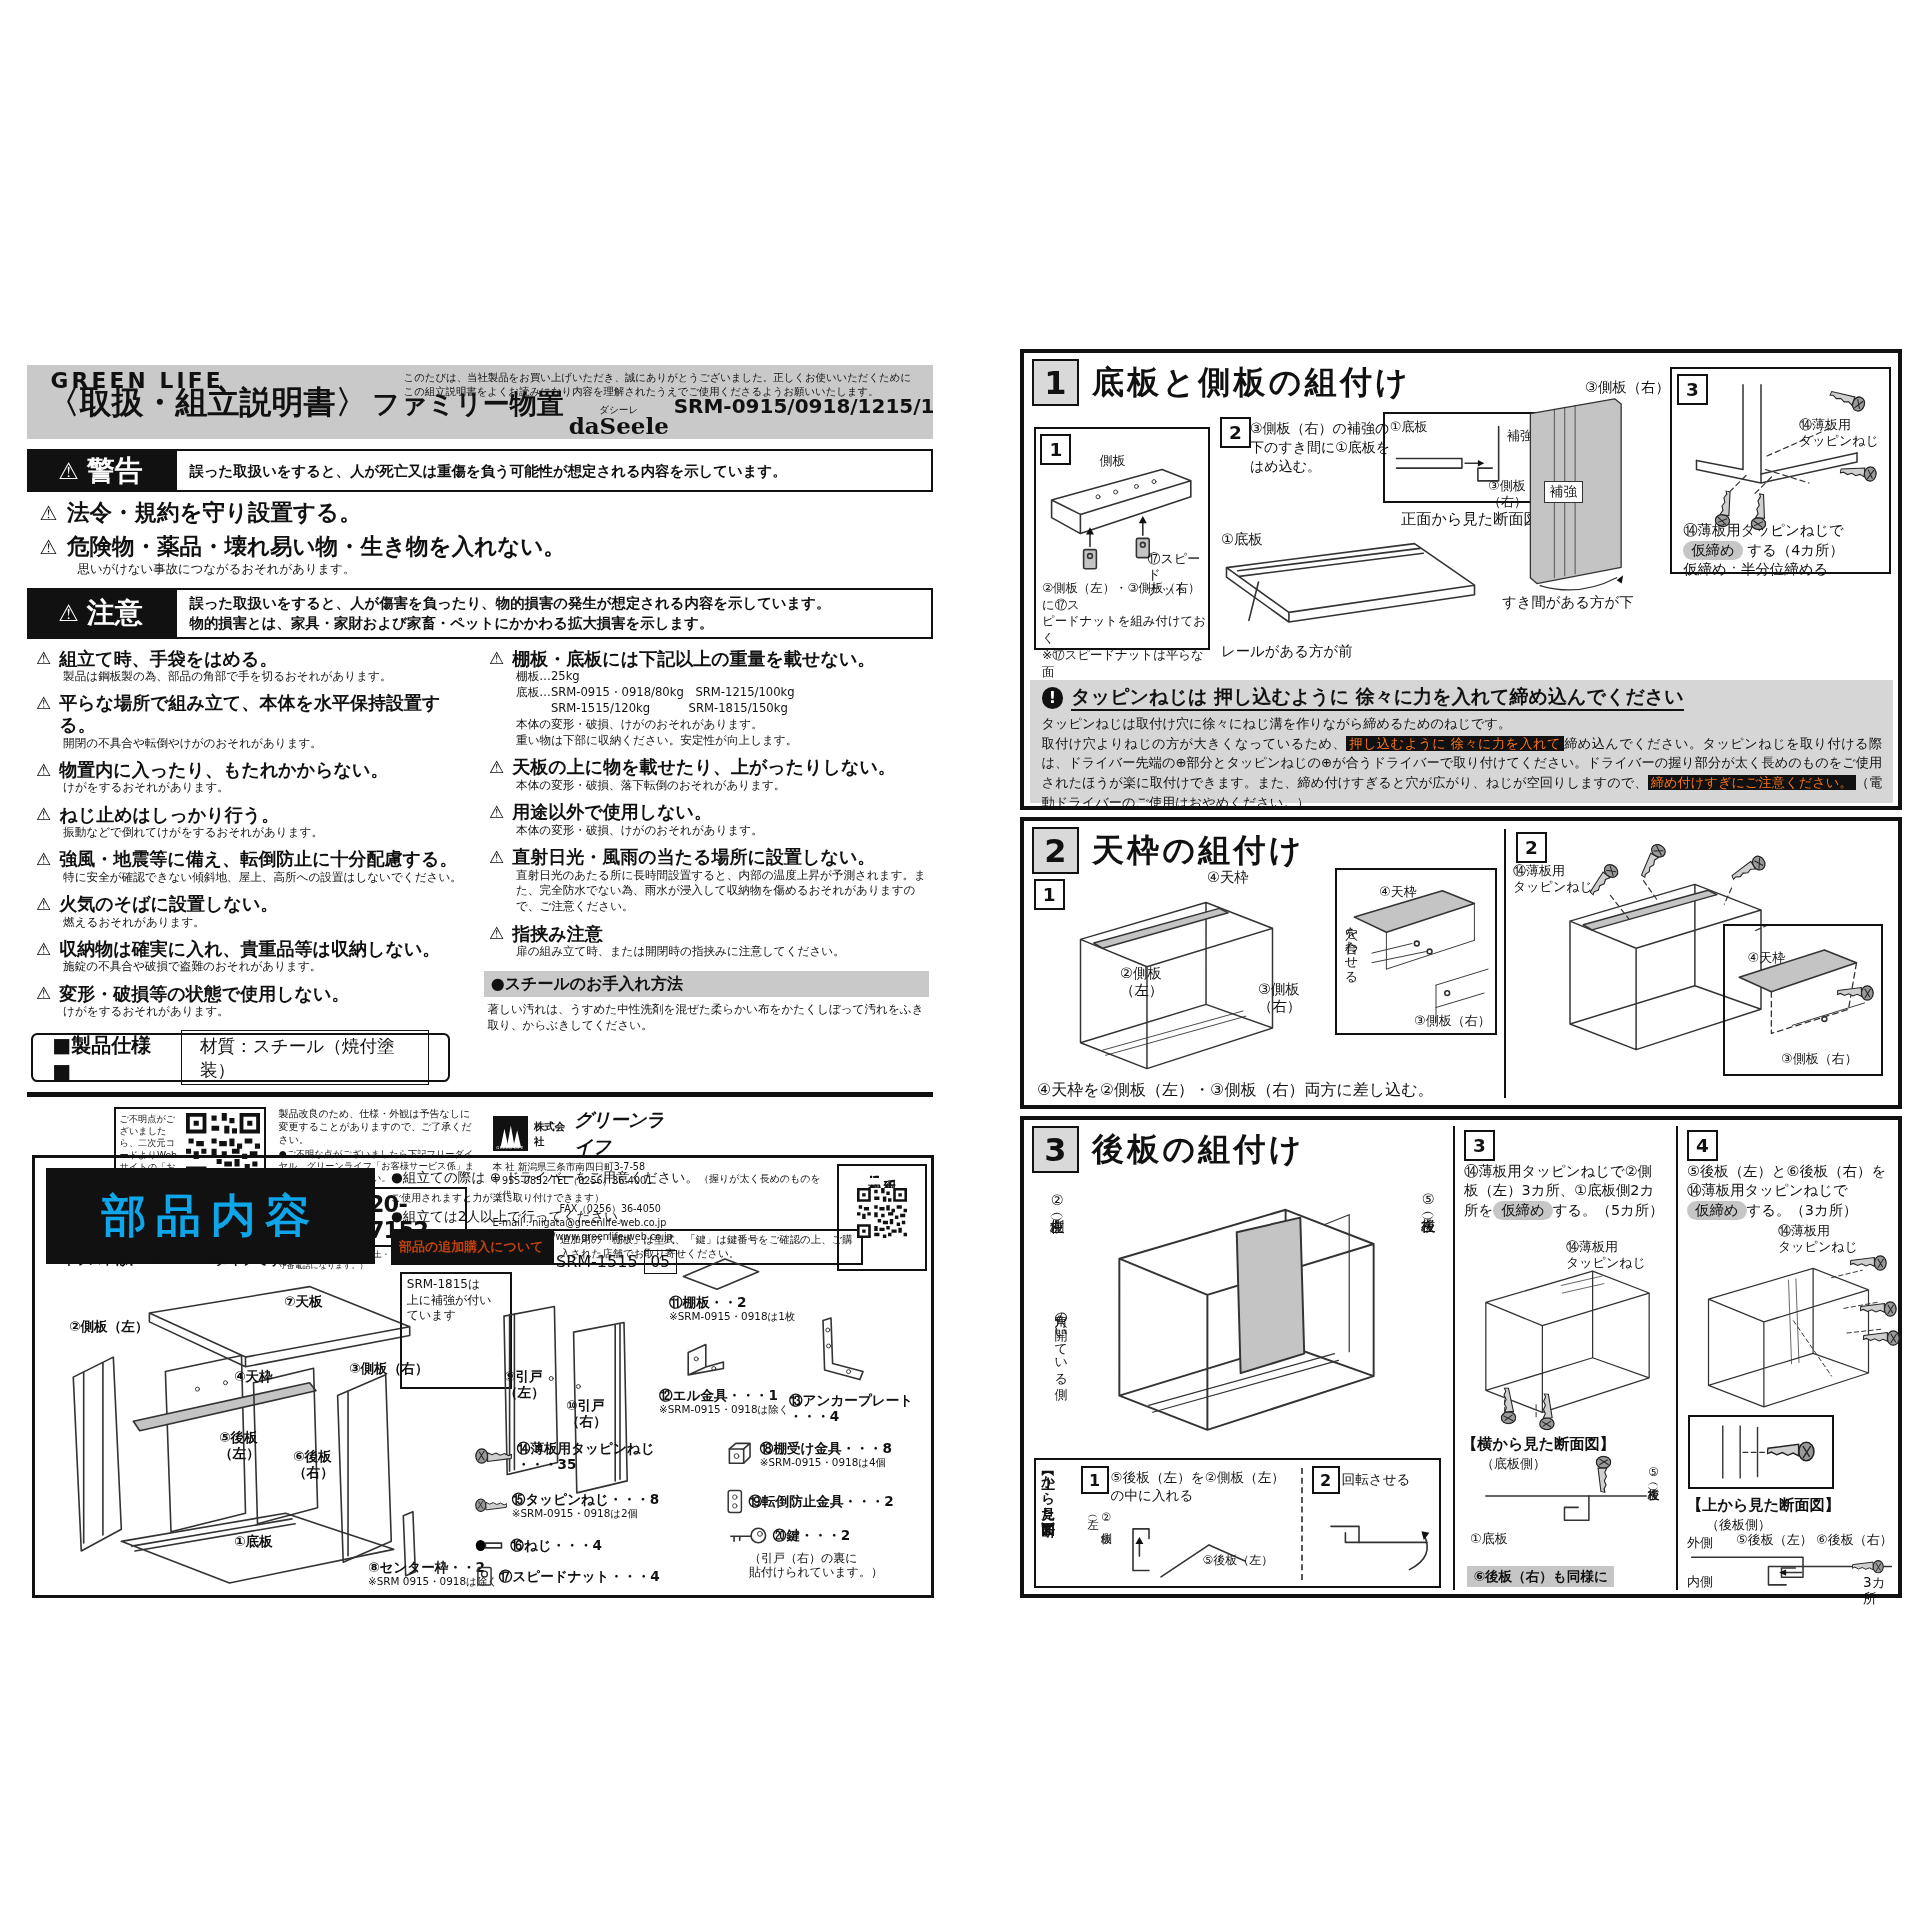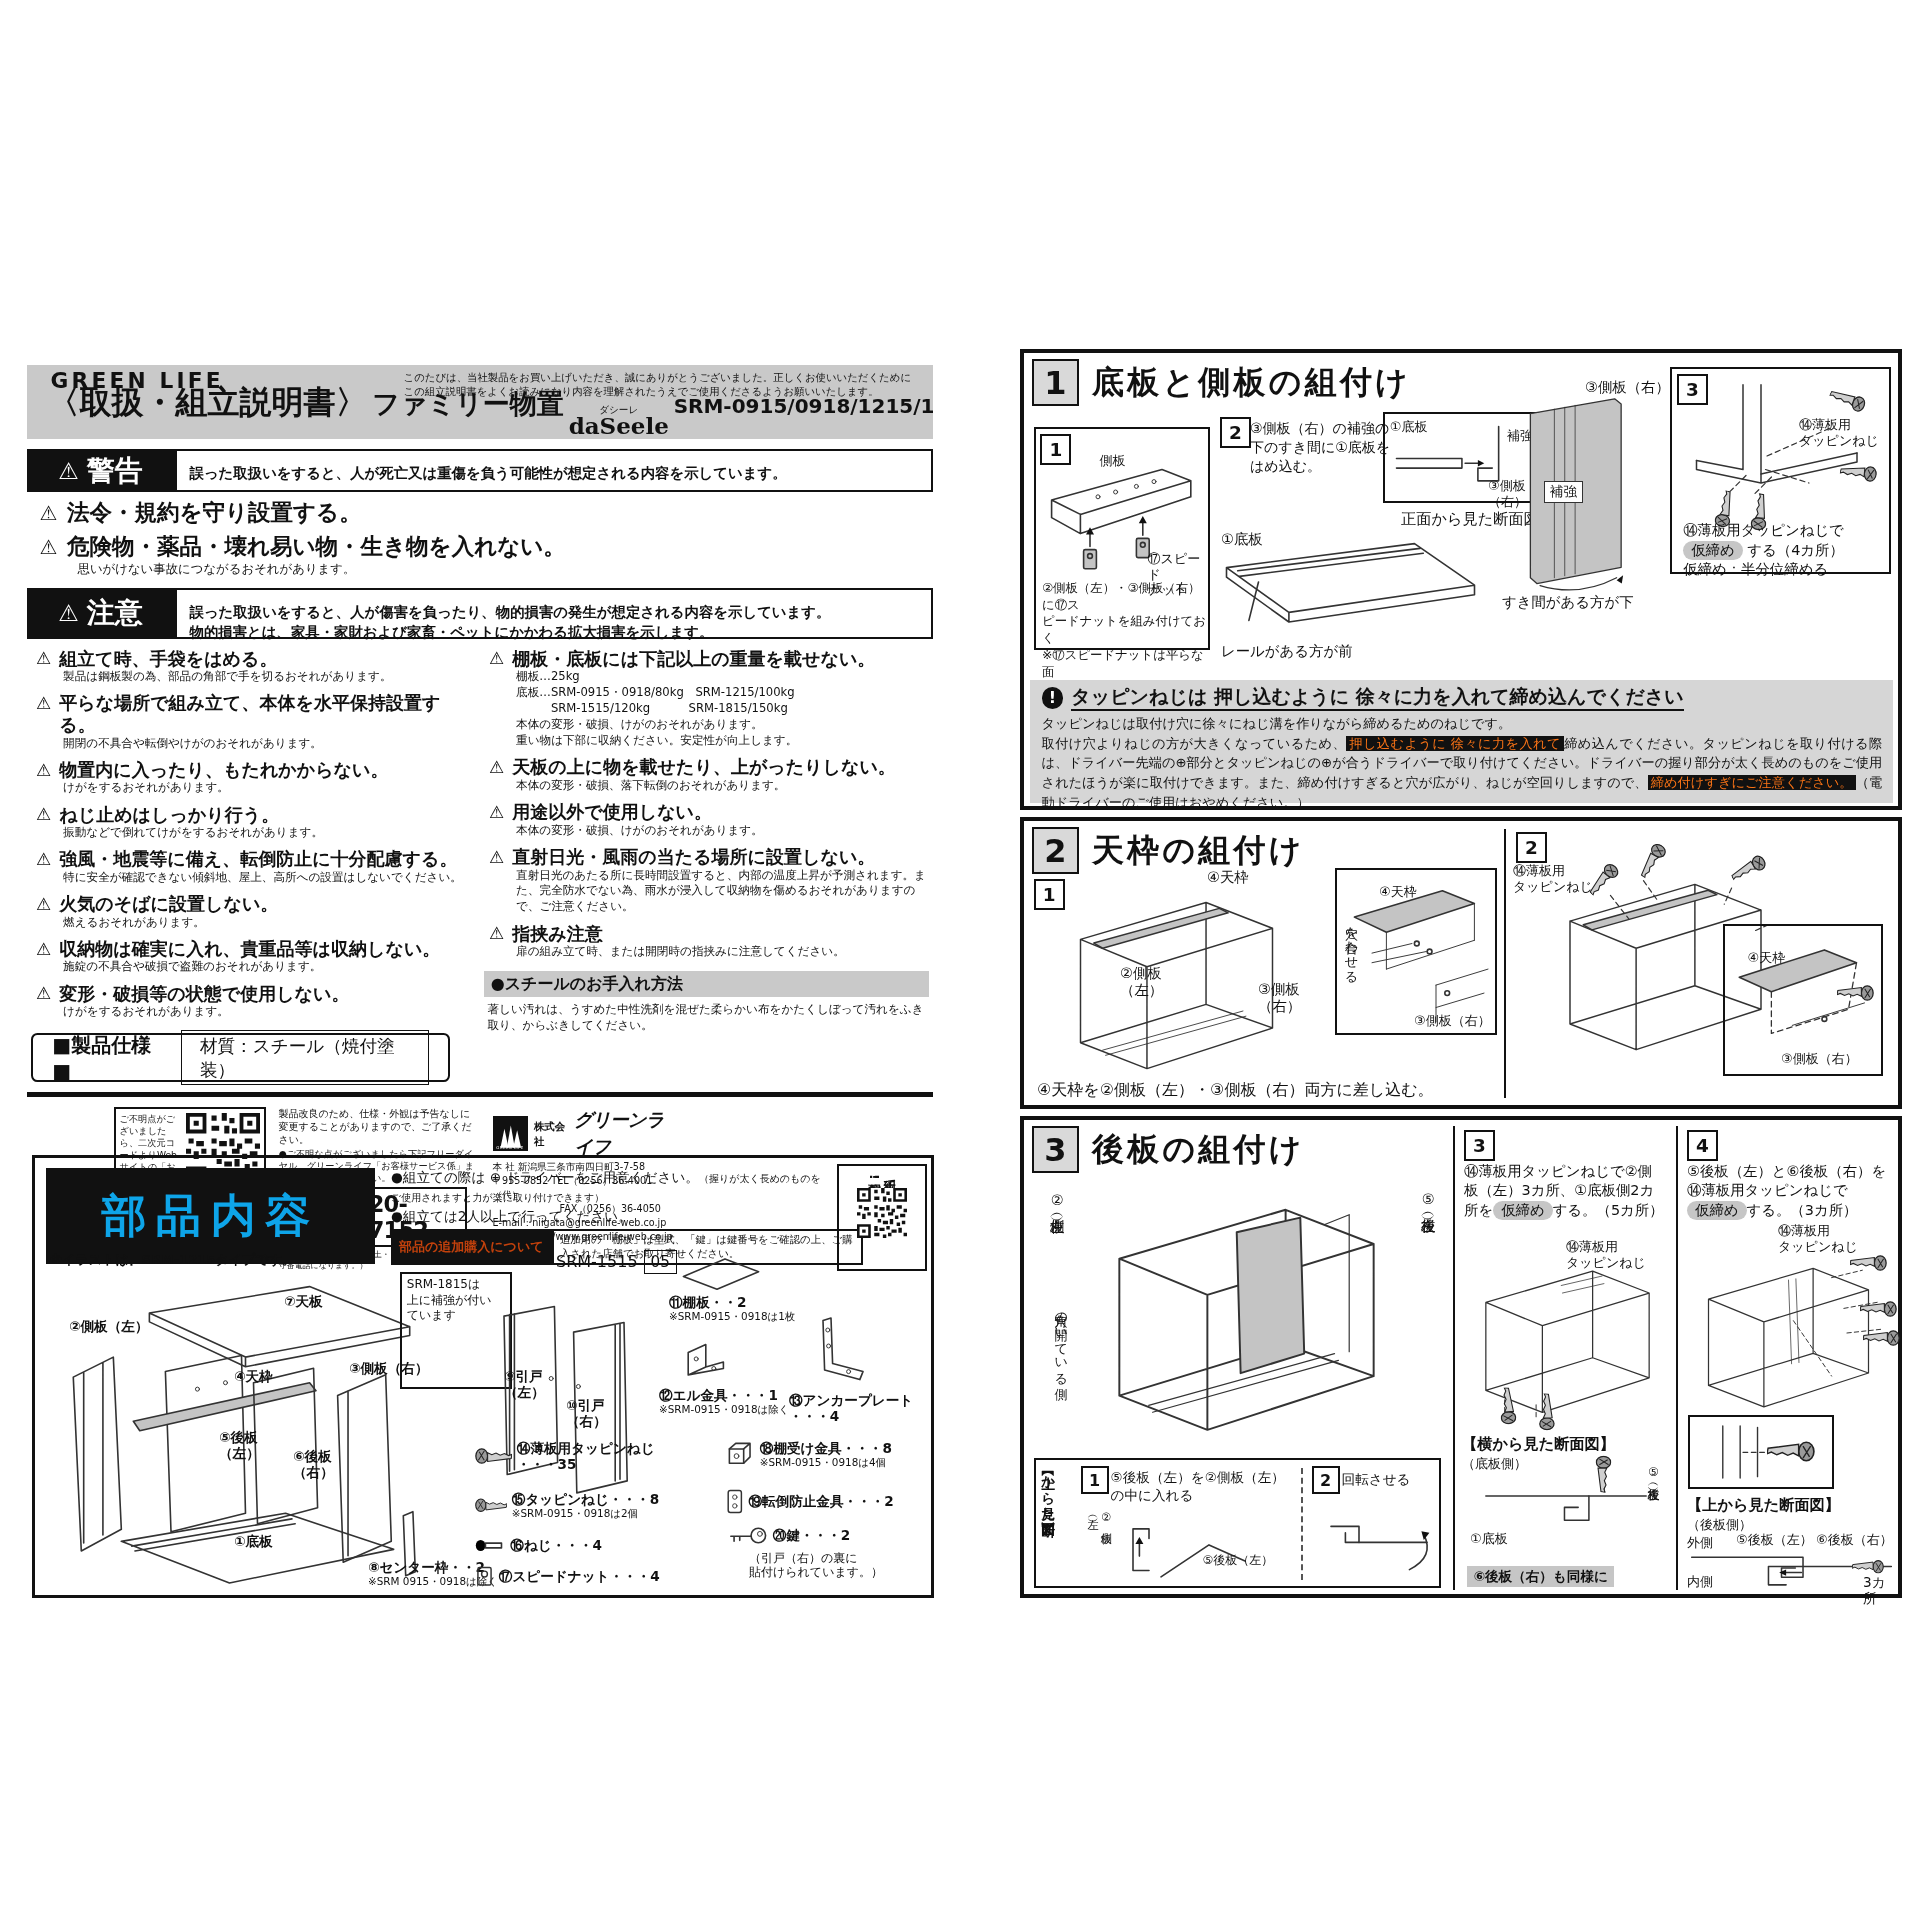--- a/index.html
+++ b/index.html
@@ -14,21 +14,21 @@
   .mh-t1{font-size:32px;font-weight:800;}
   .mh-t2{font-size:27px;font-weight:800;}
   .daseele{display:inline-flex;flex-direction:column;align-items:center;line-height:1;}
   .daseele .rb{font-size:9.6px;}
   .daseele .nm{font-family:"DejaVu Serif",serif;font-size:23px;font-weight:700;}
   .mh-t4{font-size:20px;font-weight:800;}
   .sechead{display:flex;margin-top:10.4px;height:43px;}
   .sechead.tall{height:51px;}
   .blk-label{width:148px;background:#111;color:#fff;display:flex;align-items:center;justify-content:center;gap:8px;font-size:28px;font-weight:800;flex:none;}
   .blk-label .tri{font-size:23px;font-weight:400;}
-  .desc-box{flex:1;border:2.4px solid #111;display:flex;flex-direction:column;justify-content:flex-start;padding:12px 13px;font-weight:700;font-size:14.4px;line-height:1.4;}
+  .desc-box{flex:1;border:2.4px solid #111;display:flex;flex-direction:column;justify-content:center;padding:4px 13px;font-weight:700;font-size:14.4px;line-height:1.4;}
   .witem{margin:8px 0 3.2px 13px;}
   .wi-t{display:flex;gap:9.6px;font-weight:800;font-size:22.5px;line-height:1.15;align-items:flex-start;}
   .wi-t .tri{font-size:20px;font-weight:400;margin-top:1.6px;}
   .wi-b{margin-left:38px;font-size:12.4px;line-height:1.4;}
   .cols{display:flex;gap:16px;margin-top:1.6px;}
   .col-l{width:437px;}
   .col-r{width:449px;}
   .citem{margin:7.2px 0 2.4px 9.6px;}
   .ci-t{display:flex;gap:8px;font-weight:800;font-size:18px;line-height:1.2;align-items:flex-start;}
   .ci-t .tri{font-size:17px;font-weight:400;margin-top:0.8px;}
@@ -93,21 +93,21 @@
   .figbox{position:absolute;border:2.4px solid #111;box-sizing:border-box;}
   .vt{writing-mode:vertical-rl;}
   .s1warn{position:absolute;left:6.4px;top:327px;width:863px;height:123px;background:#d6d6d6;padding:4.8px 11.2px;box-sizing:border-box;}
   .s1warn .trow{display:flex;align-items:center;gap:8px;}
   .excl{width:21.7px;height:21.7px;border-radius:50%;background:#111;color:#fff;display:flex;align-items:center;justify-content:center;font-weight:800;font-size:16px;flex:none;}
   .s1warn .wt{font-size:19px;font-weight:800;border-bottom:2.4px solid #111;line-height:1.25;}
   .s1warn .wb{font-size:13.2px;line-height:1.5;margin-top:3.2px;text-align:justify;}
   .note-b{position:absolute;font-size:18.4px;font-weight:800;line-height:1.45;}
   .graynote{position:absolute;background:#c6c6c6;font-size:13.6px;font-weight:700;padding:1.6px 6.4px;}
   .sechd{position:absolute;font-size:15.2px;font-weight:800;}
-  .sechds{position:absolute;font-size:13px;}
+  .sechds{position:absolute;font-size:13px;margin-left:19px;}
   .vrule{position:absolute;width:2.4px;background:#111;}
   .dashrule{position:absolute;width:0;border-left:2.4px dashed #555;}
   
   .sk{position:absolute;}
   .sk path,.sk polygon,.sk circle,.sk rect,.sk line{fill:none;stroke:#333;stroke-width:2;stroke-linejoin:round;stroke-linecap:round;}
   .sk .fgray{fill:#c4c4c4;} .sk .fb{fill:#111;stroke:none;} .sk .dash{stroke-dasharray:7 5;stroke-width:1.6;}
   .sk .thin{stroke-width:1.2;}
   .scw{position:absolute;width:37px;height:16px;}
   .whitepatch{position:absolute;background:#fff;border:1.2px solid #333;font-size:13.6px;padding:0.8px 4.8px;}
 </style>

